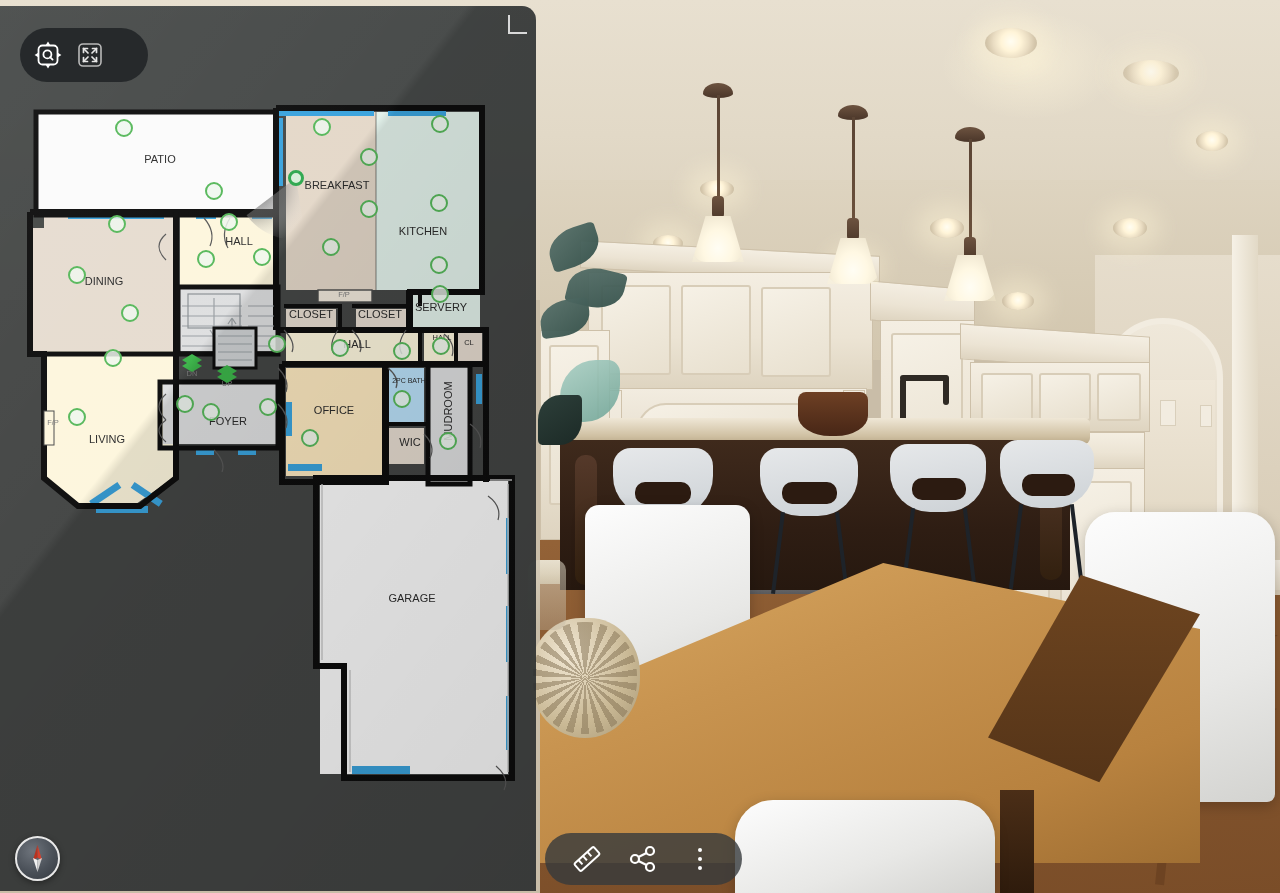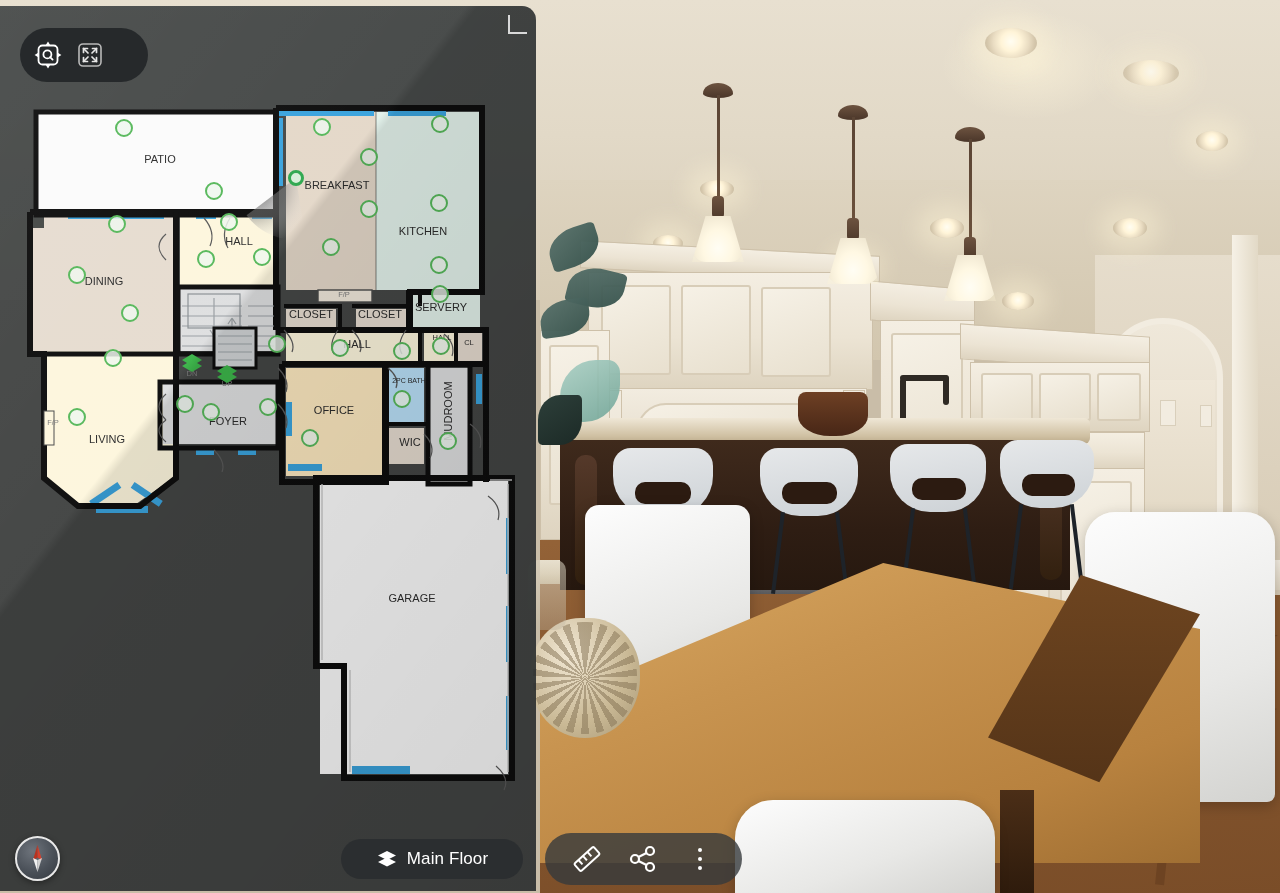--- a/index.html
+++ b/index.html
@@ -489,27 +489,20 @@
               <polyline points="17.5,8.5 21.5,8.5 21.5,12.5" fill="none"></polyline>
             <line x1="8.5" y1="21.5" x2="13" y2="17"></line>
               <polyline points="8.5,17.5 8.5,21.5 12.5,21.5" fill="none"></polyline>
             <line x1="21.5" y1="21.5" x2="17" y2="17"></line>
               <polyline points="21.5,17.5 21.5,21.5 17.5,21.5" fill="none"></polyline>
           </g>
         </svg>
       </div>
     </div>
 
-    <div id="floor-btn">
-      <svg width="22" height="22" viewBox="0 0 22 22">
-        <polygon points="11,3 20,7.5 11,12 2,7.5" fill="#fff"></polygon>
-        <polygon points="11,9.5 20,14 11,18.5 2,14" fill="#fff"></polygon>
-      </svg>
-      <span class="lbl">Main Floor</span>
-    </div>
 
     <div id="compass">
       <svg width="41" height="41" viewBox="0 0 41 41">
         <polygon points="20.5,7 25,22 20.5,19.5" fill="#d6402c"></polygon>
         <polygon points="20.5,7 16,22 20.5,19.5" fill="#b8321f"></polygon>
         <polygon points="20.5,34 16,20 20.5,22" fill="#f2f2f2"></polygon>
         <polygon points="20.5,34 25,20 20.5,22" fill="#d2d2d2"></polygon>
       </svg>
     </div>
   </div>

